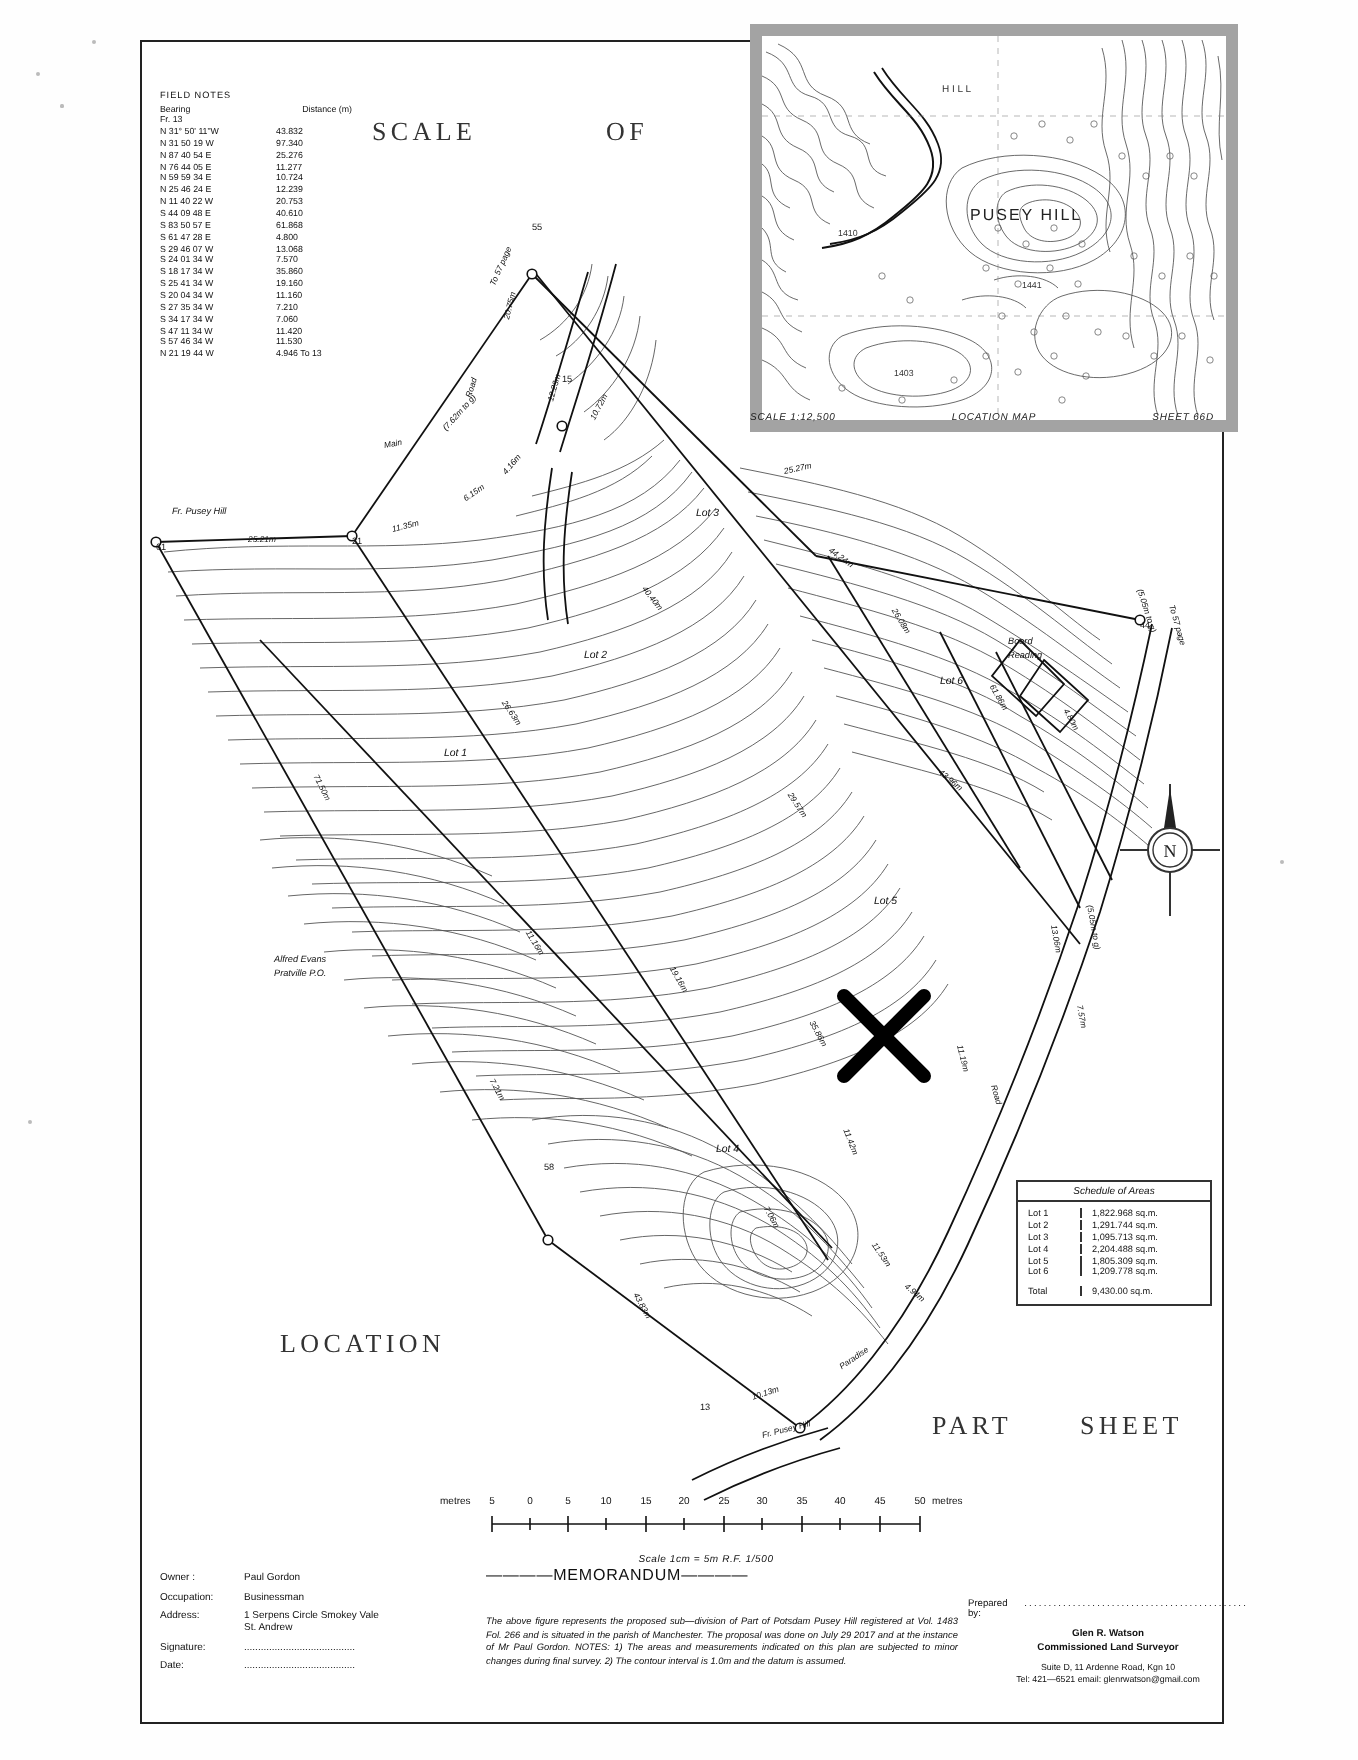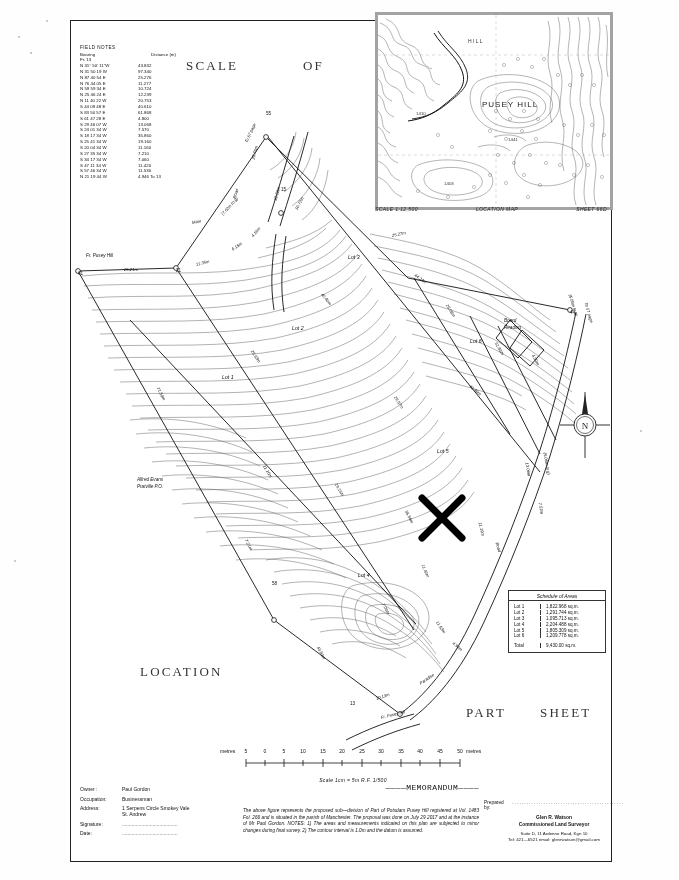--- a/index.html
+++ b/index.html
@@ -22,21 +22,21 @@
   .fn-sub{font-size:4.4px;margin-bottom:1px;}
   .fn-row{font-size:4.4px;display:flex;width:100px;line-height:1.33;}
   .fn-b{width:58px;}
   .fn-d{width:42px;}
 
   
   .bigword{font-family:"Liberation Serif",serif;font-size:13px;letter-spacing:2.2px;color:#333;}
 
   
   .locmap{position:absolute;left:375px;top:12px;width:232px;height:192px;
-          border:3px solid #a3a3a3;background:#0ea5e9;overflow:hidden;}
+          border:6px solid #a3a3a3;background:#0ea5e9;overflow:hidden;}
   .locmap svg{display:block;}
   .loc-caption{position:absolute;left:375px;top:206px;width:232px;
                display:flex;justify-content:space-between;font-size:5px;
                font-style:italic;letter-spacing:.4px;color:#222;}
 
   
   .schedule{position:absolute;left:508px;top:590px;width:96px;border:1px solid #333;
             background:#fff;font-size:4.6px;}
   .sc-title{text-align:center;font-style:italic;padding:2px 0 1px;
             border-bottom:1px solid #333;font-size:5px;}
@@ -52,21 +52,21 @@
 
   
   .scalebar{position:absolute;left:228px;top:748px;width:250px;}
   .sb-nums{position:relative;height:9px;font-size:5px;}
   .sb-nums span{position:absolute;transform:translateX(-50%);}
   .sb-label{font-size:5px;font-style:italic;text-align:center;margin-top:2px;
             letter-spacing:.3px;}
 
   
   .memo{position:absolute;left:243px;top:783px;width:236px;}
-  .memo-title{text-align:right;font-family:Liberation Mono, monospace;
+  .memo-title{text-align:left;font-family:Liberation Sans, sans-serif;
               font-size:8px;letter-spacing:.4px;margin-bottom:16px;}
   .memo-body{font-size:4.7px;font-style:italic;line-height:1.42;text-align:justify;}
 
   
   .owner{position:absolute;left:80px;top:786px;width:165px;font-size:5px;}
   .ow-row{display:flex;margin-bottom:3.5px;}
   .ow-k{width:42px;}
   .ow-v{flex:1;}
   .dots{letter-spacing:1.1px;}
 

